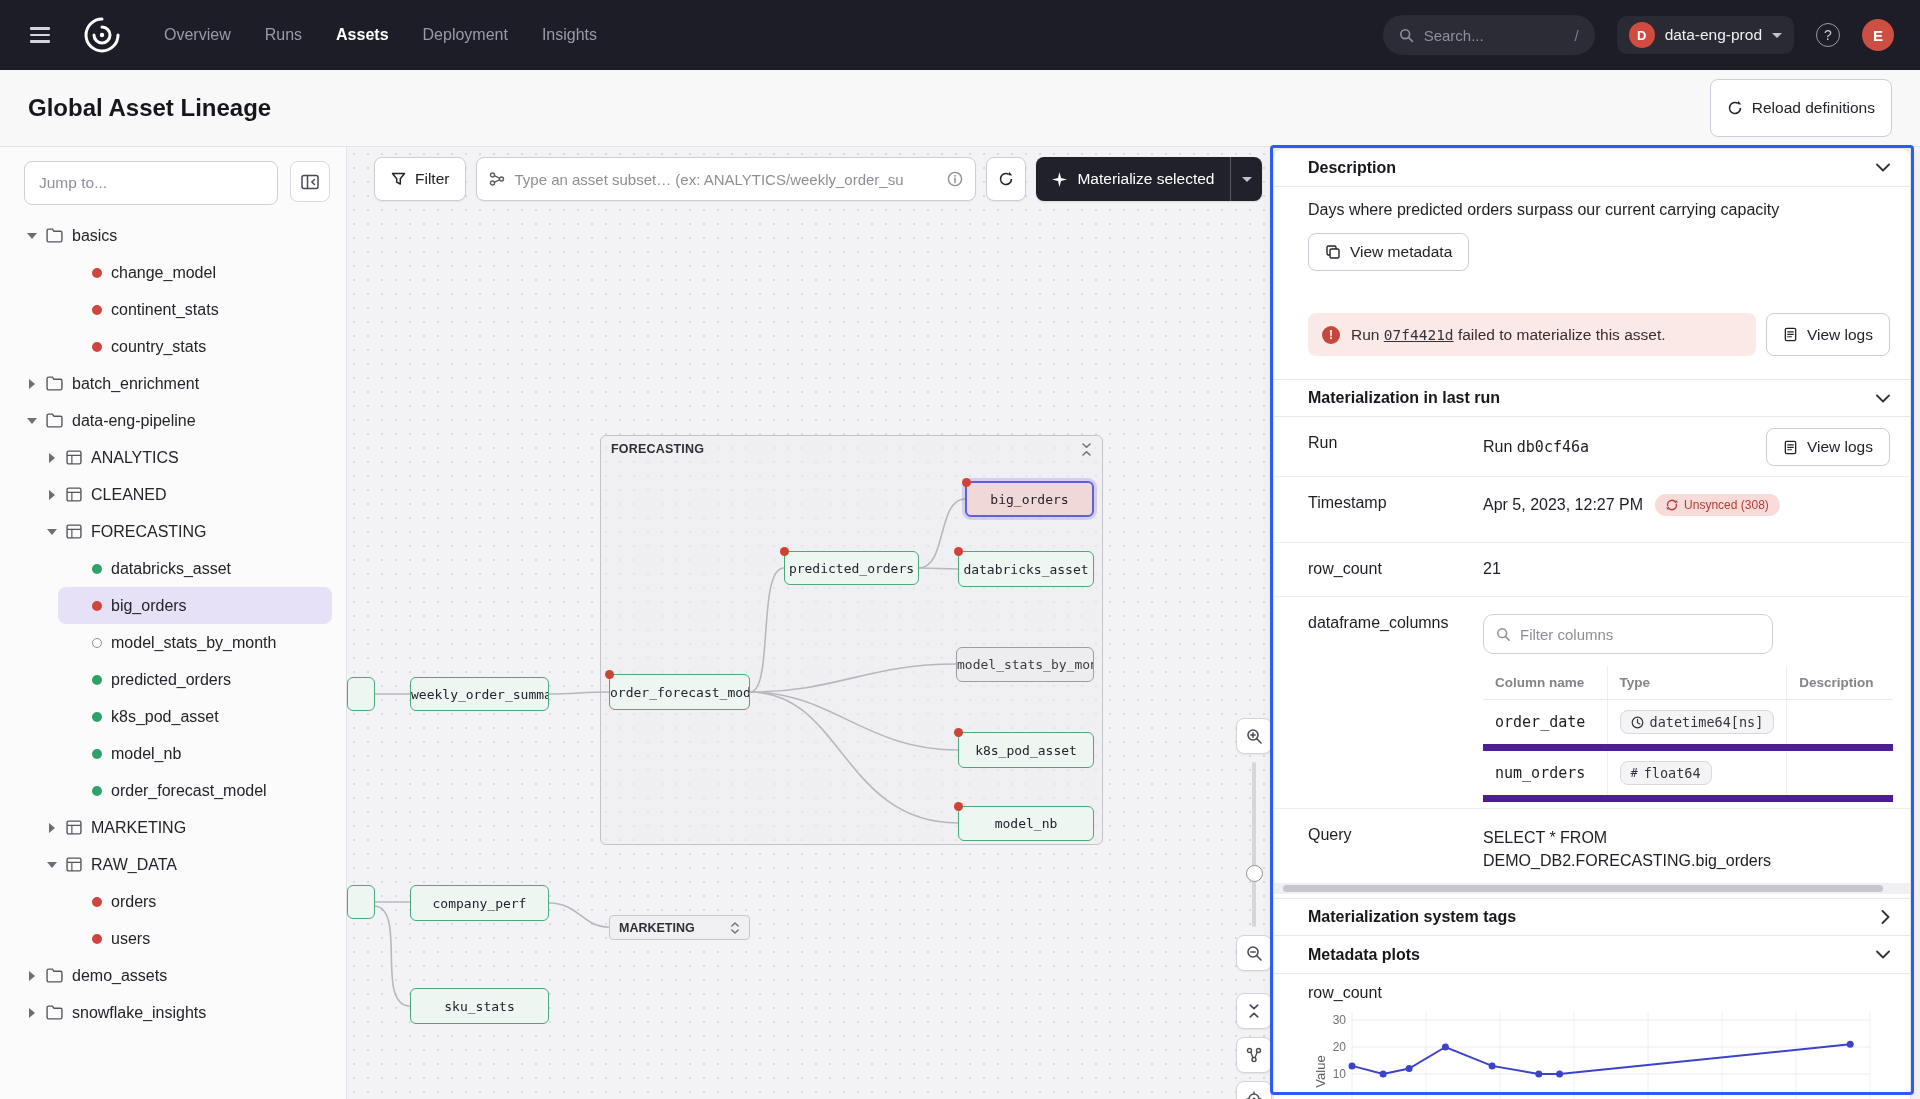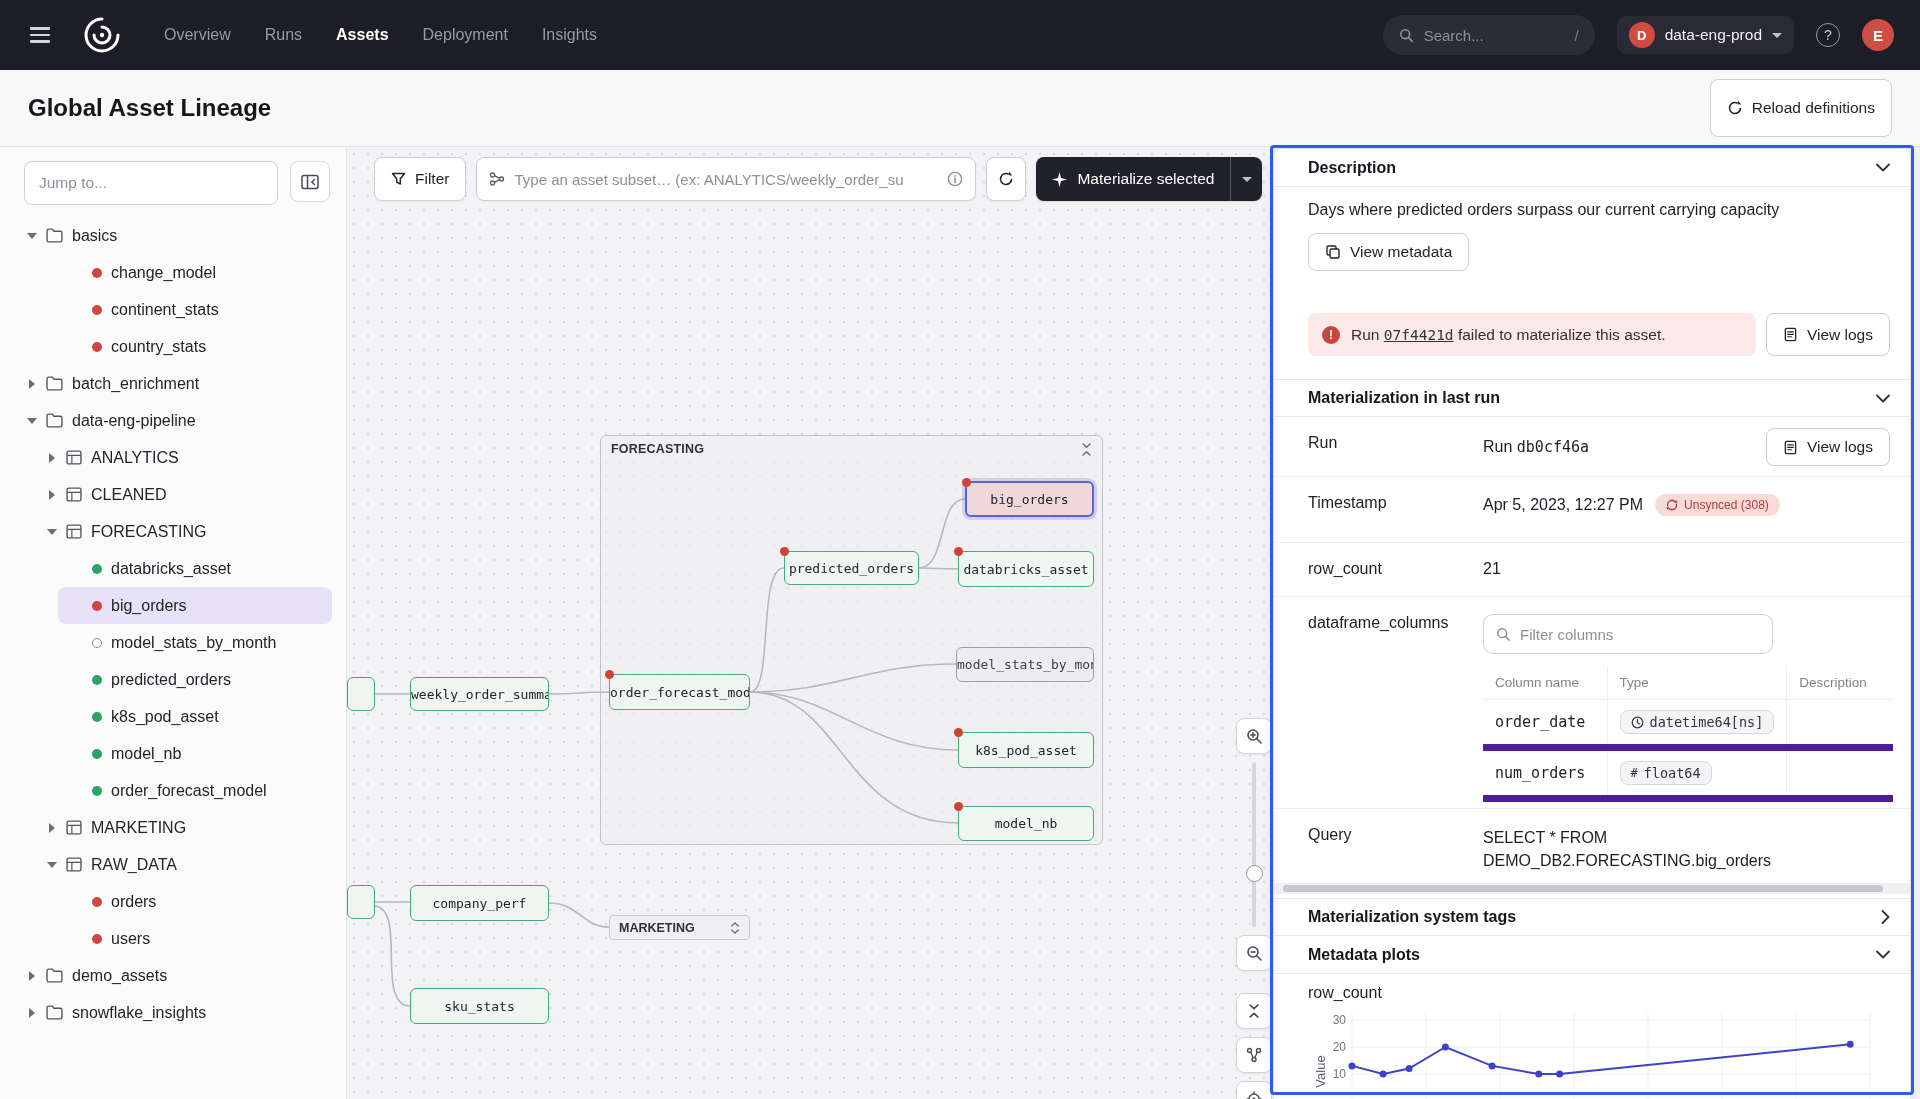--- a/index.html
+++ b/index.html
@@ -100,21 +100,21 @@
 
   .kv-row { display:grid; grid-template-columns:175px 1fr; padding:0 20px 0 34px; border-bottom:1px solid #ececf1; align-items:start; }
   .kv-label { font-size:16px; color:#1d1d26; padding-top:17px; }
   .kv-value { font-size:16px; color:#1d1d26; padding-top:17px; display:flex; align-items:center; gap:12px; flex-wrap:wrap; }
   .ml-auto { margin-left:auto; }
   .badge-unsynced { display:inline-flex; align-items:center; gap:6px; background:#f9dcda; color:#b23c35; border-radius:11px; padding:4px 11px; font-size:12px; }
   .filter-input { display:flex; align-items:center; gap:9px; width:290px; height:40px; border:1px solid #cfcfd8; border-radius:10px; padding:0 12px; background:#fff; }
   .filter-input input { border:none; outline:none; flex:1; font-size:15px; font-family:inherit; color:#23232e; }
   .filter-input input::placeholder { color:#8e8e99; }
   table.df { border-collapse:collapse; width:410px; margin-top:12px; }
-  table.df th { font-size:13.5px; font-weight:400; color:#84848e; text-align:left; padding:9px 12px; border-bottom:1px solid #e9e9ee; }
+  table.df th { font-size:13.5px; font-weight:700; color:#84848e; text-align:left; padding:9px 12px; border-bottom:1px solid #e9e9ee; }
   table.df td { font-size:15px; padding:10px 12px; border-bottom:7px solid #4c1d95; }
   table.df th + th, table.df td + td { border-left:1px solid #efeff3; }
   td.c-name { font-family:"DejaVu Sans Mono",monospace; font-size:15px; }
   .pill { display:inline-flex; align-items:center; gap:6px; border:1px solid #d8d8de; background:#f4f4f6; border-radius:8px; padding:3px 10px; font-size:13.5px; color:#34343e; font-family:"DejaVu Sans Mono",monospace; white-space:nowrap; }
   .query-val { max-width:290px; line-height:1.45; }
 
   .hscroll { position:relative; height:11px; background:#f0f0f3; margin-top:6px; }
   .hscroll .thumb { position:absolute; left:9px; top:2px; width:600px; height:7px; background:#c6c6cf; border-radius:4px; cursor:grab; }
 
   .plot-label { padding:10px 0 0 34px; font-size:16px; color:#1d1d26; }

